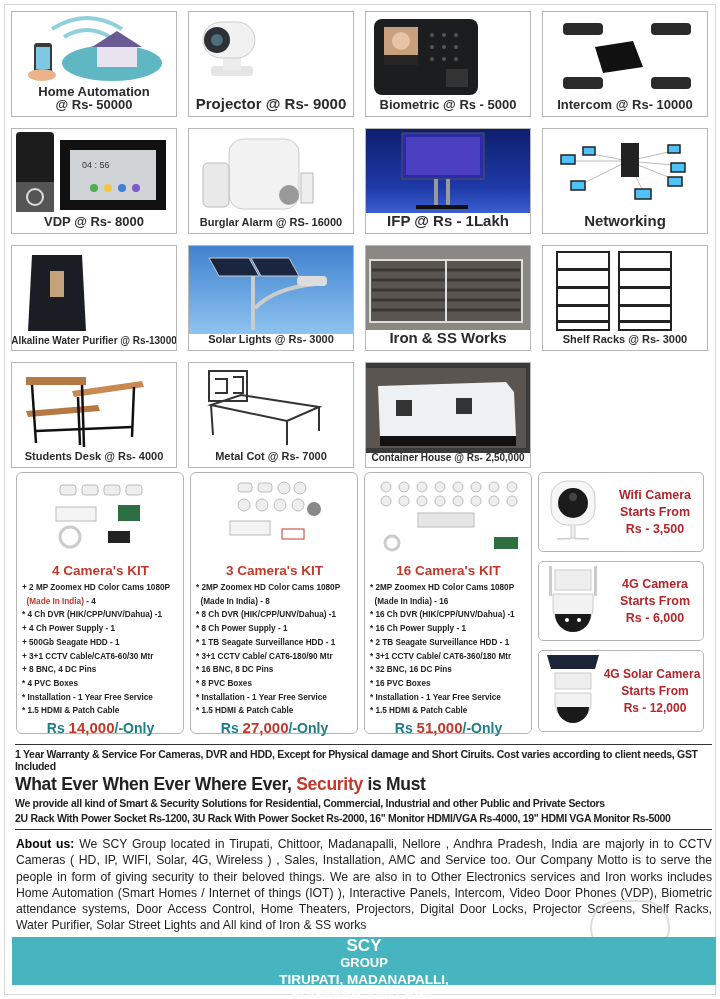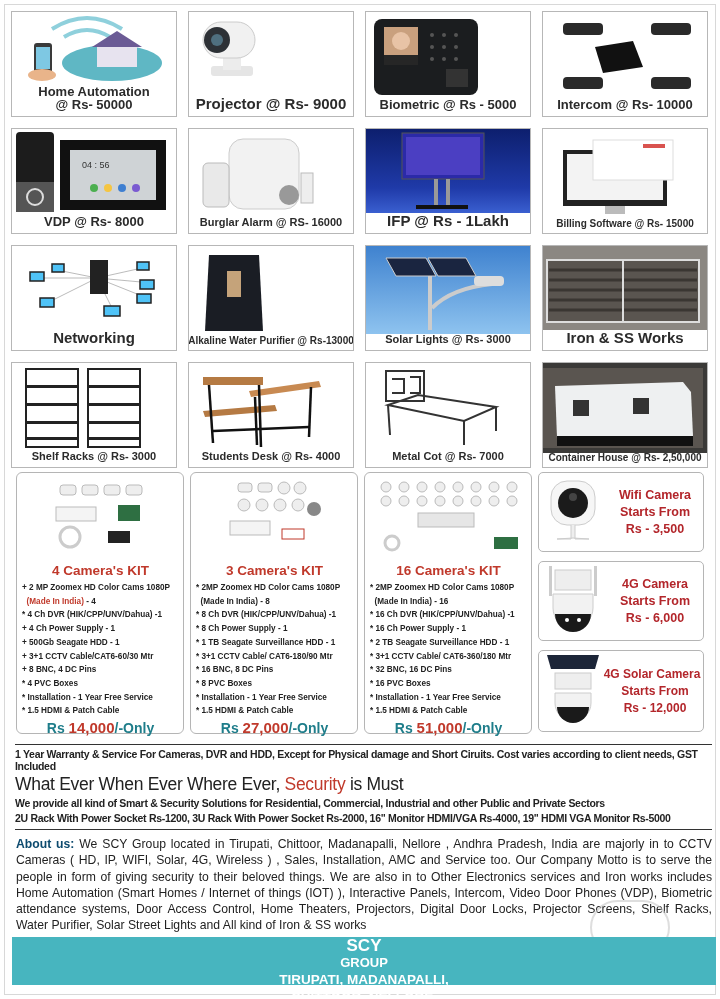--- a/index.html
+++ b/index.html
@@ -33,26 +33,26 @@
 
   .side { position: absolute; left: 538px; top: 472px; width: 166px; }
   .scard { height: 80px; border: 1px solid #b5b5b5; border-radius: 5px; background: #fff; margin-bottom: 9px;
            display: flex; align-items: center; position: relative; }
   .scard .spic { width: 68px; height: 100%; display: flex; align-items: center; justify-content: center; }
   .scard .stext { flex: 1; text-align: center; color: #b3262b; font-weight: bold; font-size: 12.5px; line-height: 17px; }
 
   
   .info { position: absolute; left: 15px; top: 744px; width: 697px; border-top: 1.5px solid #333; border-bottom: 1.5px solid #333; padding: 3px 0 3px; }
   .info .l1 { font-size: 10.5px; font-weight: bold; color: #222; letter-spacing: -0.3px; }
-  .info .slogan { font-size: 17.5px; font-weight: normal; color: #222; margin: 2px 0 1px; letter-spacing: -0.3px; }
+  .info .slogan { font-size: 17.5px; font-weight: bold; color: #222; margin: 2px 0 1px; letter-spacing: -0.3px; }
   .info .slogan .sec { color: #c0392b; }
   .info .l3 { font-size: 10.5px; font-weight: bold; color: #222; letter-spacing: -0.3px; line-height: 15px; }
 
   .about { position: absolute; left: 16px; top: 836px; width: 696px; font-size: 12.2px; line-height: 16.3px; color: #222; text-align: justify; }
-  .about .hl { color: #0c4a6e; font-weight: bold; }
+  .about .hl { color: #000000; font-weight: bold; }
 
   .footer { position: absolute; left: 12px; top: 937px; width: 704px; height: 48px; background: #47b5bf; display: flex; align-items: center; flex-direction: column; }
   .footer .brand { width: 84px; text-align: center; color: #fff; font-weight: bold; line-height: 17px; }
   .footer .brand .b1 { font-size: 17px; display: block; }
   .footer .brand .b2 { font-size: 13px; display: block; }
   .footer .cities { width: 260px; text-align: center; color: #fff; font-weight: bold; font-size: 13.5px; line-height: 18px; }
   .footer .phone { flex: 1; text-align: right; color: #fff; font-weight: normal; font-size: 56px; letter-spacing: 1px; }
 
   .watermark { position: absolute; left: 590px; top: 900px; width: 80px; height: 55px; border: 2px solid rgba(200,200,200,0.6); border-radius: 28px; pointer-events: none; }
 </style>
@@ -170,32 +170,20 @@
         <rect x="36" y="4" width="82" height="46" fill="#2b2aa8" stroke="#555"></rect>
         <rect x="40" y="8" width="74" height="38" fill="#4b3fc2"></rect>
         <rect x="68" y="50" width="4" height="26" fill="#999"></rect>
           <rect x="80" y="50" width="4" height="26" fill="#999"></rect>
         <rect x="50" y="76" width="52" height="4" fill="#111"></rect>
       </svg>
     </div>
     <div class="cap l">IFP @ Rs - 1Lakh</div>
   </div>
 
-  <div class="card">
-    <div class="pic">
-      <svg width="140" height="84" viewBox="0 0 140 84">
-        <rect x="20" y="18" width="104" height="56" fill="#222"></rect>
-        <rect x="24" y="22" width="96" height="46" fill="#f3f3f3"></rect>
-        <rect x="50" y="8" width="80" height="40" fill="#fff" stroke="#ddd"></rect>
-        <rect x="100" y="12" width="22" height="4" fill="#d9534f"></rect>
-        <rect x="62" y="74" width="20" height="8" fill="#bbb"></rect>
-      </svg>
-    </div>
-    <div class="cap xs">Billing Software @ Rs- 15000</div>
-  </div>
 
   <div class="card">
     <div class="pic">
       <svg width="150" height="80" viewBox="0 0 150 80">
         <g stroke="#aaa" stroke-width="0.8">
           <line x1="85" y1="30" x2="25" y2="30"></line>
             <line x1="85" y1="30" x2="45" y2="22"></line>
           <line x1="85" y1="30" x2="130" y2="20"></line>
             <line x1="85" y1="30" x2="140" y2="35"></line>
           <line x1="85" y1="30" x2="35" y2="55"></line>

